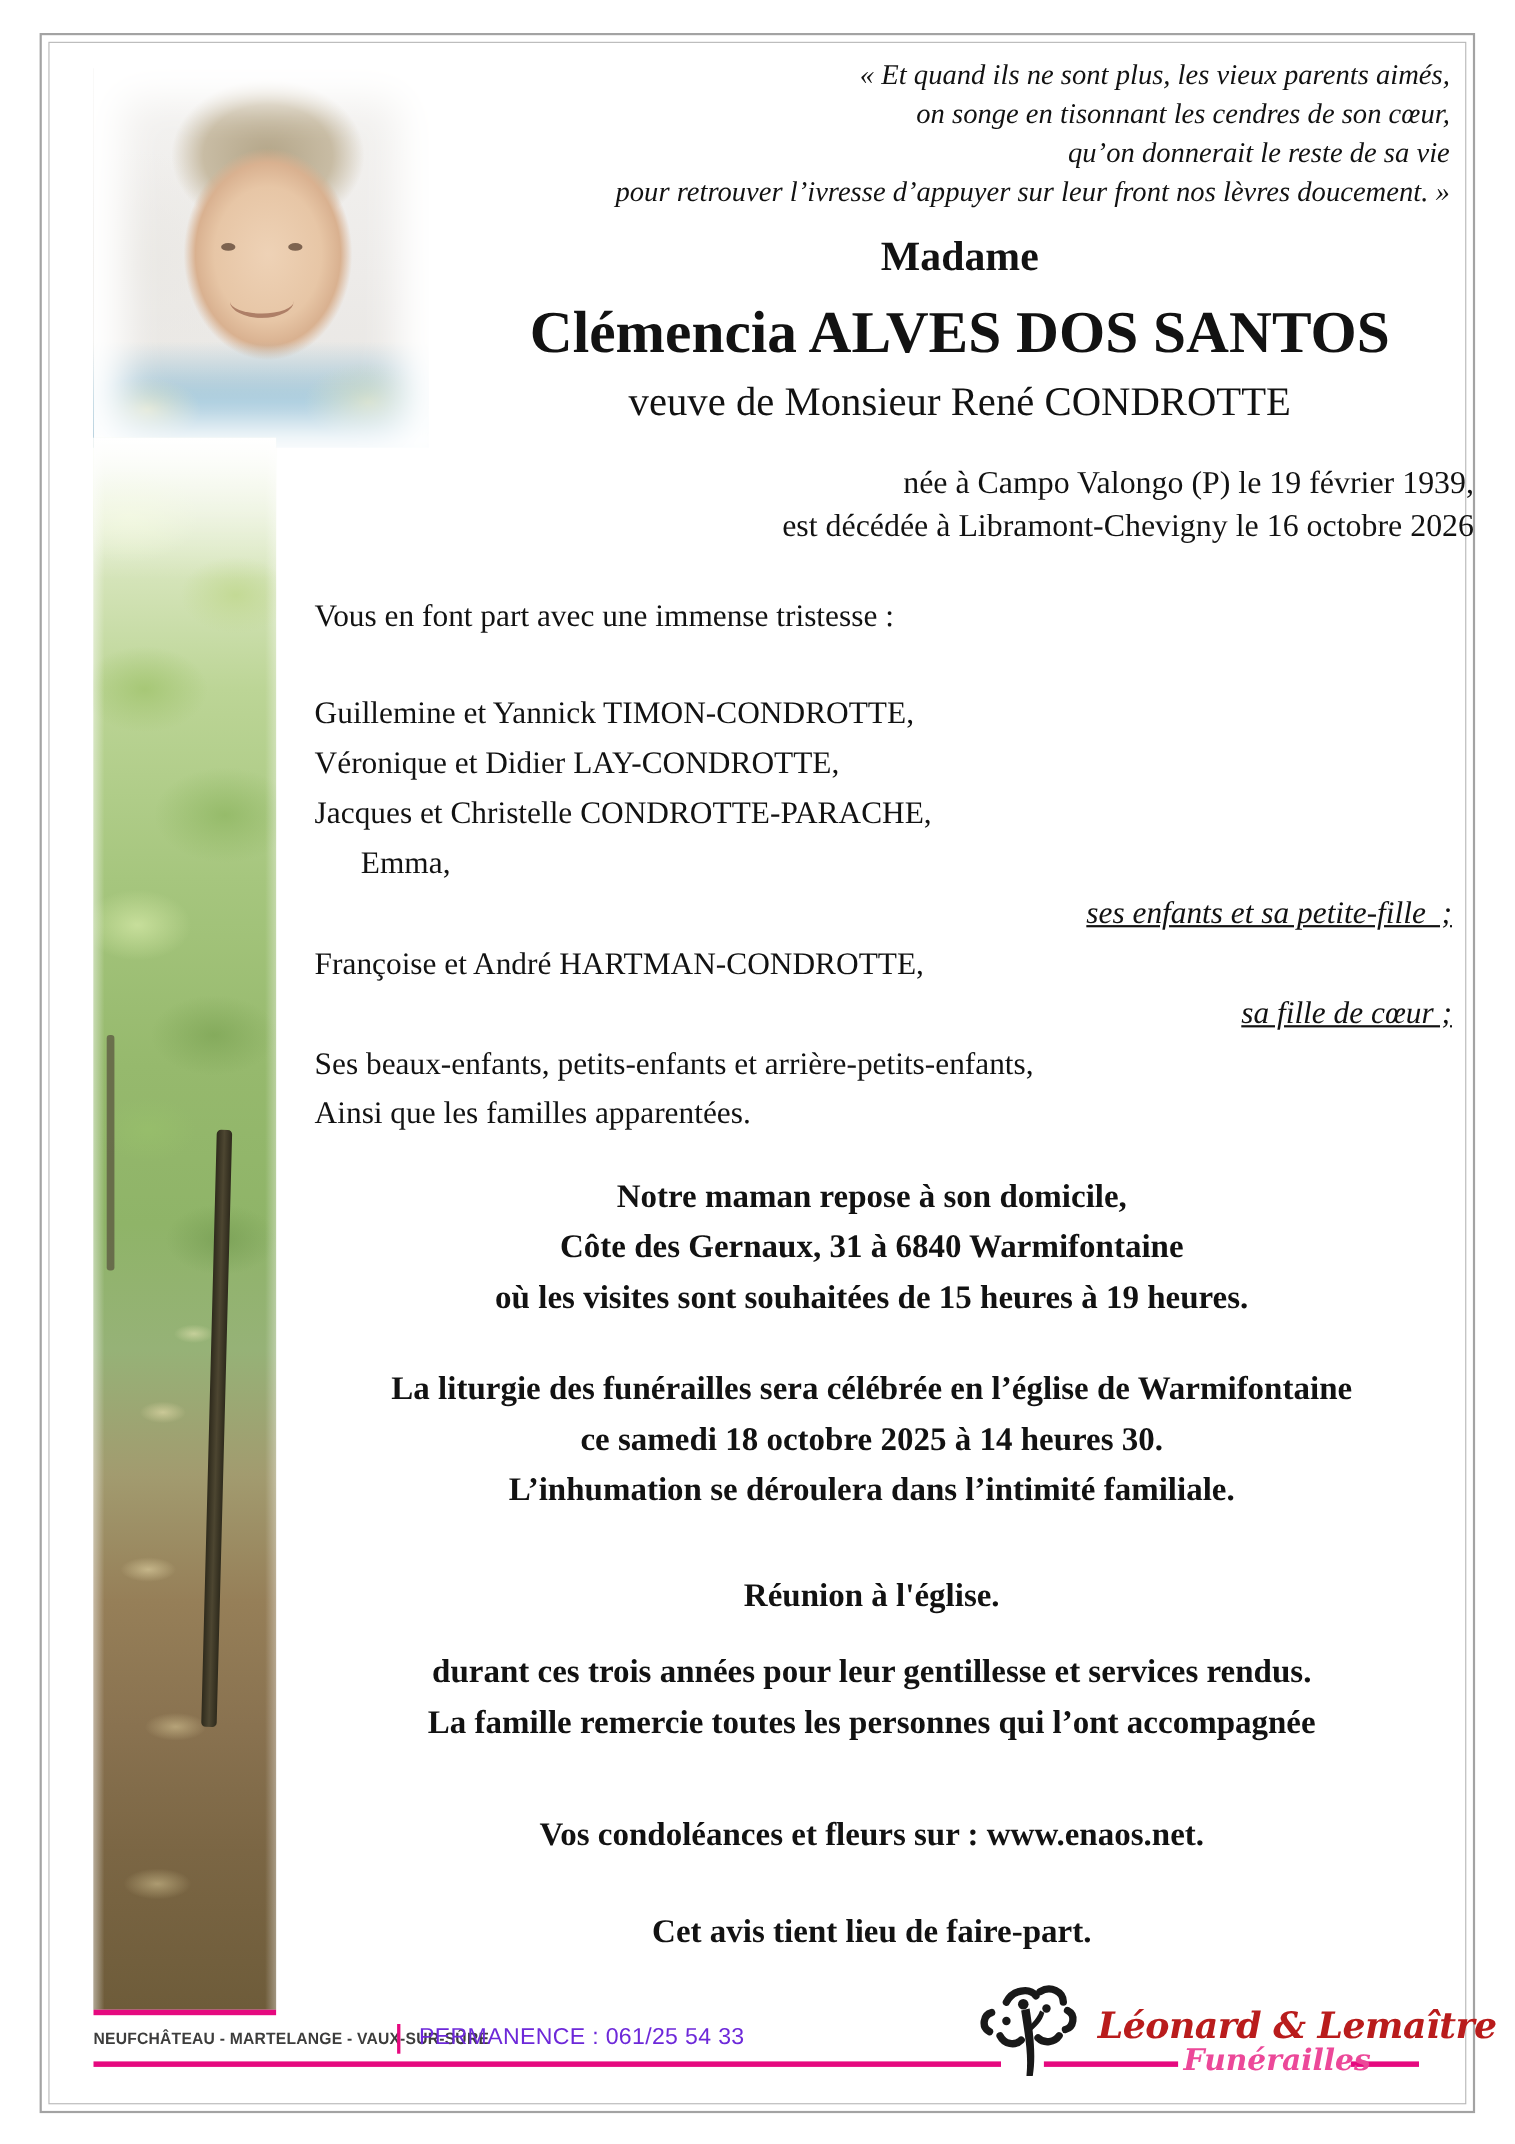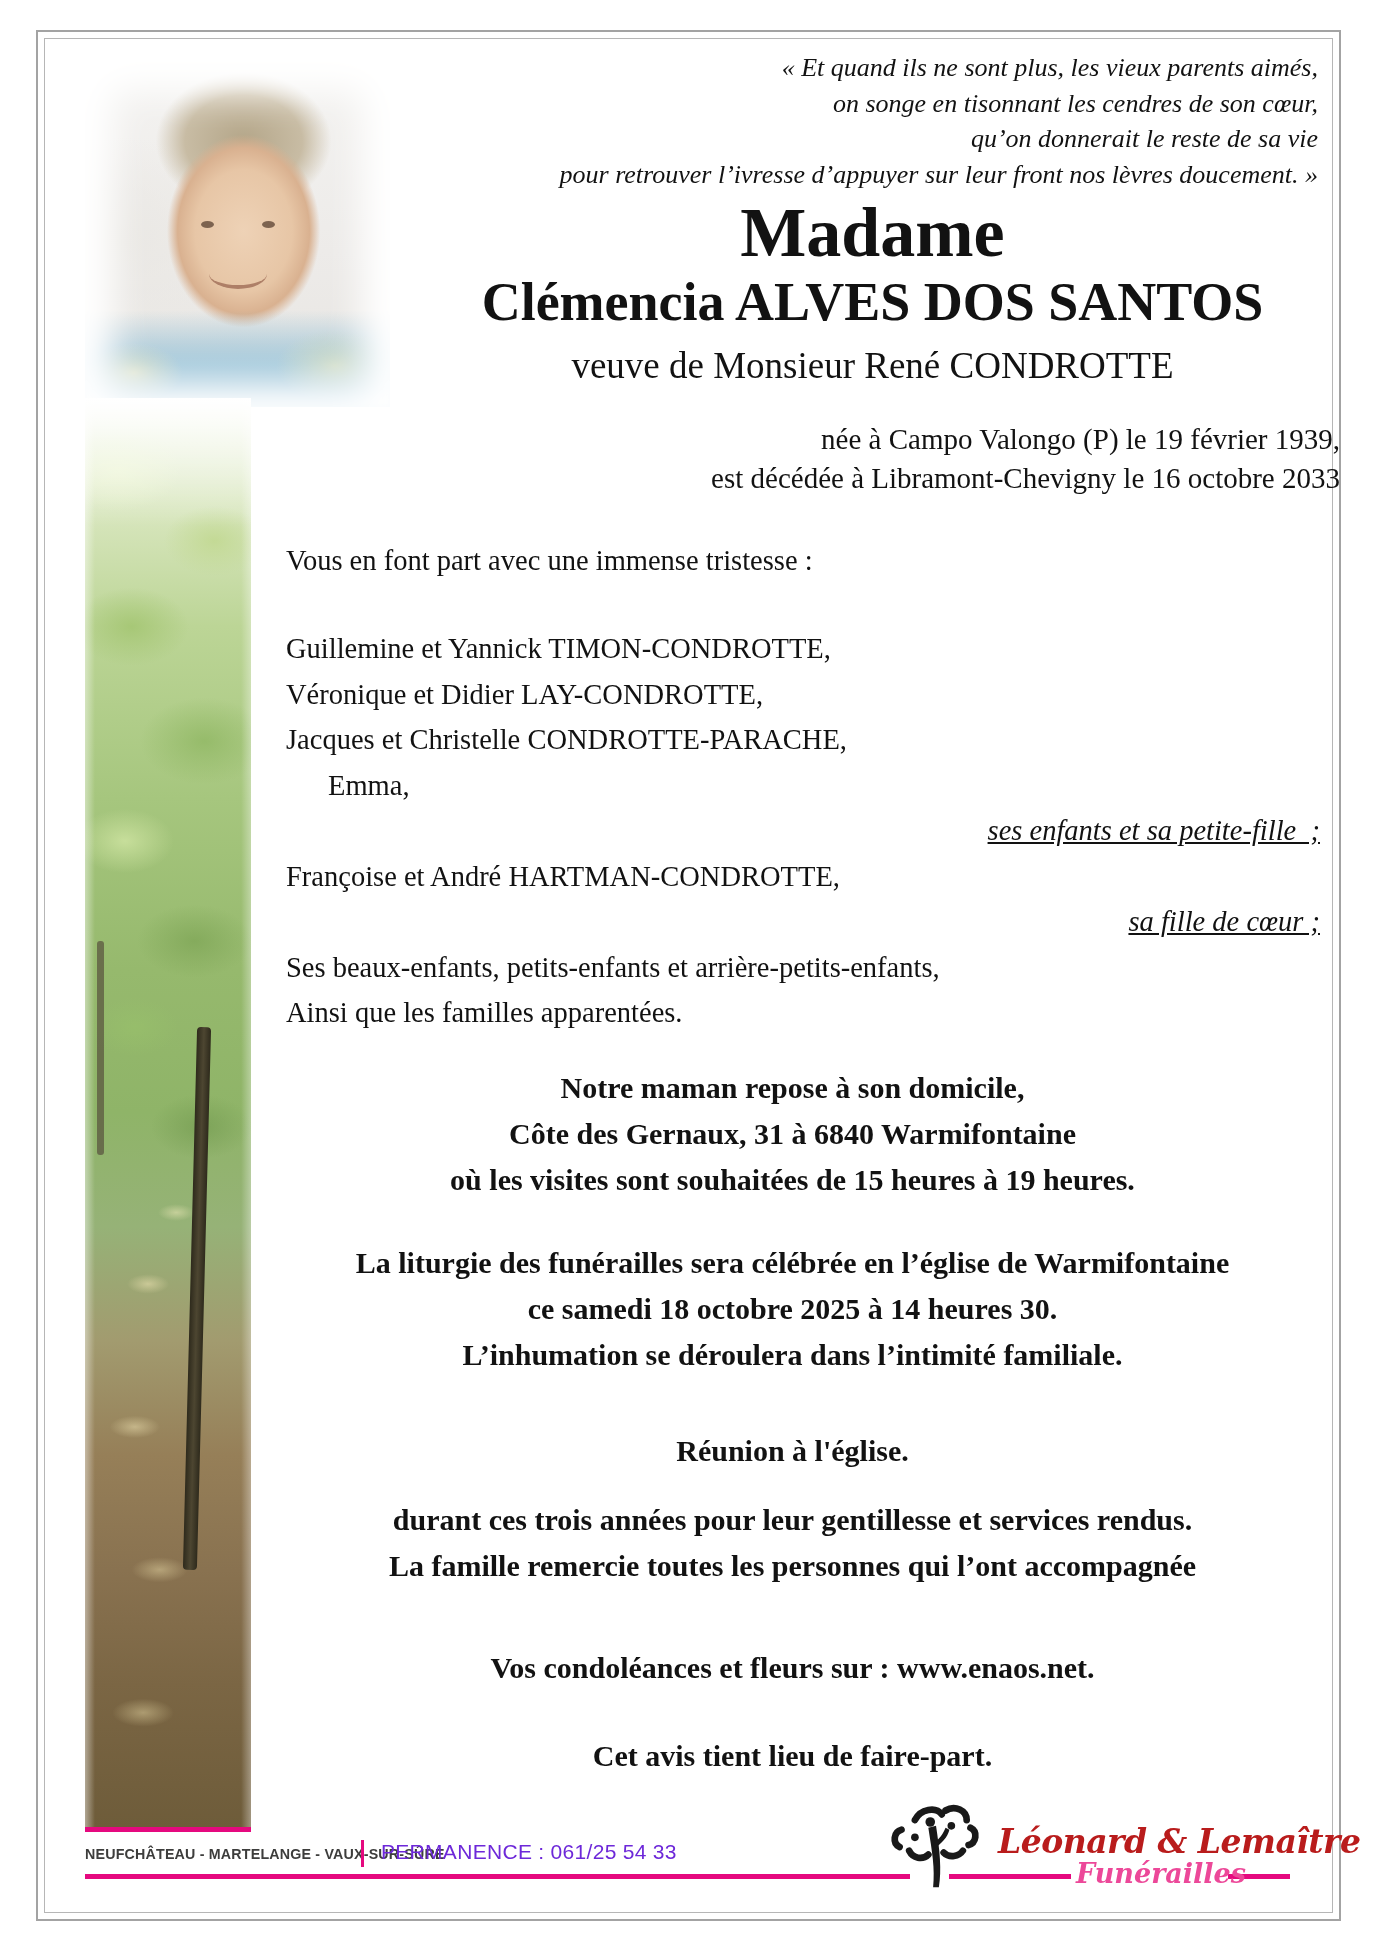--- a/index.html
+++ b/index.html
@@ -60,21 +60,21 @@
     background:#57503d;opacity:.7;border-radius:3px;}
   .forest .fade{position:absolute;inset:0;
     background:
       linear-gradient(180deg,#ffffff 0%, rgba(255,255,255,.6) 3%, rgba(255,255,255,0) 9%),
       linear-gradient(90deg, rgba(255,255,255,.45) 0%, rgba(255,255,255,0) 6%, rgba(255,255,255,0) 94%, rgba(255,255,255,.35) 100%);}
   .forest-underline{position:absolute;left:85px;top:1827px;width:166px;height:5px;}
   
   .quote{position:absolute;top:50px;left:380px;right:59px;text-align:right;
     font-style:italic;font-size:26px;line-height:35.5px;}
   .title-block{position:absolute;left:405px;top:200px;width:935px;text-align:center;}
-  .t-madame{font-size:70px;font-weight:bold;line-height:66px;}
+  .t-madame{font-size:38px;font-weight:bold;line-height:66px;}
   .t-name{font-size:54px;font-weight:bold;line-height:72px;white-space:nowrap;}
   .t-veuve{font-size:37px;line-height:56px;}
   .vitals{position:absolute;left:405px;top:420px;width:935px;text-align:right;
     font-size:29px;line-height:39px;}
   .intro{position:absolute;left:286px;top:545px;font-size:28.5px;}
   .family{position:absolute;left:286px;top:626px;width:1034px;
     font-size:28.5px;line-height:45.5px;}
   .family .fl-indent{padding-left:42px;}
   .family .fl-right-italic{text-align:right;font-style:italic;text-decoration:underline;}
   .notice{position:absolute;left:260px;width:1065px;text-align:center;
@@ -134,21 +134,21 @@
   </div>
 
 <div class="title-block">
   <div class="t-madame">Madame</div>
   <div class="t-name">Clémencia ALVES DOS SANTOS</div>
   <div class="t-veuve">veuve de Monsieur René CONDROTTE</div>
 </div>
 
 <div class="vitals">
   <div>née à Campo Valongo (P) le 19 février 1939,</div>
-  <div>est décédée à Libramont-Chevigny le 16 octobre 2033</div>
+  <div>est décédée à Libramont-Chevigny le 16 octobre 2026</div>
 </div>
 
 <div class="intro">Vous en font part avec une immense tristesse :</div>
 <div class="family">
     <div class="fl-left">Guillemine et Yannick TIMON-CONDROTTE,</div>
     <div class="fl-left">Véronique et Didier LAY-CONDROTTE,</div>
     <div class="fl-left">Jacques et Christelle CONDROTTE-PARACHE,</div>
     <div class="fl-indent">Emma,</div>
     <div class="fl-right-italic">ses enfants et sa petite-fille&nbsp;&nbsp;;</div>
     <div class="fl-left">Françoise et André HARTMAN-CONDROTTE,</div>

